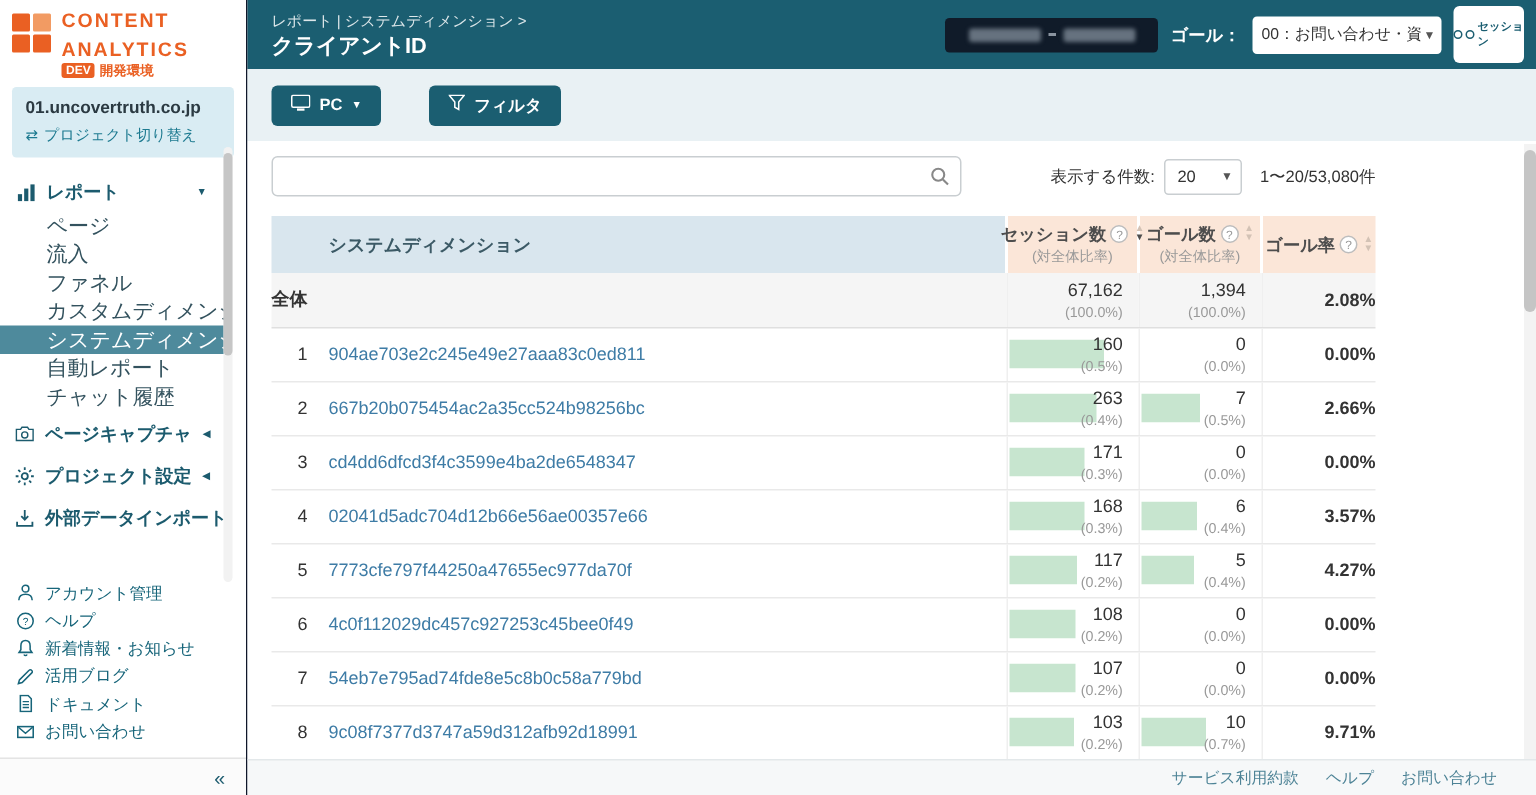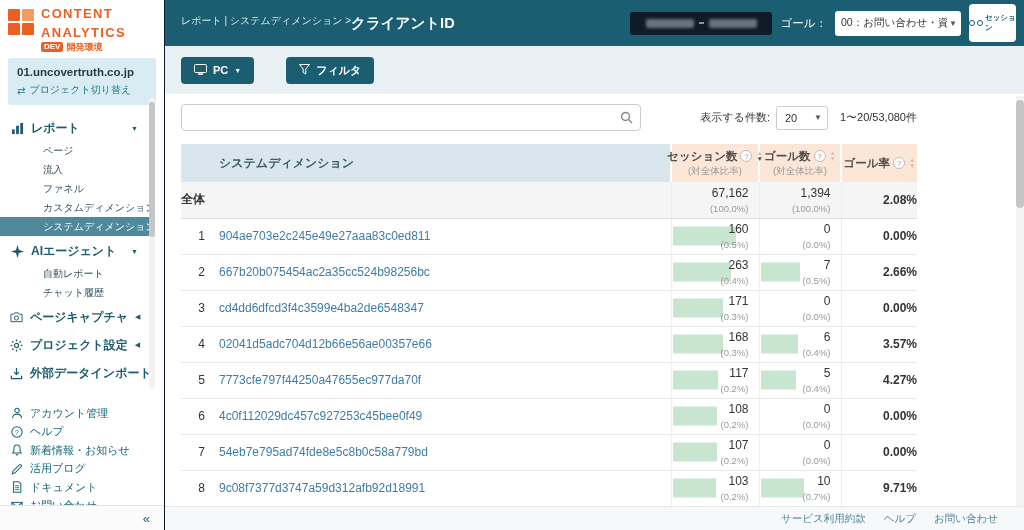--- a/index.html
+++ b/index.html
@@ -19,39 +19,39 @@
 .env-badge{background:#ea6023;color:#fff;font-size:8px;font-weight:bold;padding:1px 3px;border-radius:2px}
 .env-label{color:#ea6023;font-size:9px;font-weight:bold}
 .project-box{margin:4px 8px 10px;background:#d9ecf3;border-radius:3px;padding:8px 9px}
 .project-domain{font-size:11.5px;color:#2b3a42;font-weight:600}
 .project-switch{margin-top:5px;font-size:10px;color:#1d7a90;display:flex;align-items:center;gap:4px;cursor:pointer}
 .swap-ic{font-size:10px}
 .menu-section{display:flex;align-items:center;gap:7px;height:26px;padding:0 12px 0 10px;font-weight:bold;color:#1c5b6e;font-size:12px;cursor:pointer;margin-top:2px;width:150px}
 .mi-icon{display:inline-flex;width:14px;justify-content:center;align-items:center;color:#1c5b6e}
 .mi-label{white-space:nowrap}
 .mi-caret{margin-left:auto;font-size:7px;color:#1c5b6e}
-.menu-sub{height:19px;line-height:19px;padding-left:43px;font-size:10px;color:#33525e;cursor:pointer;width:150px;white-space:nowrap;overflow:hidden}
+.menu-sub{height:19px;line-height:19px;padding-left:31px;font-size:14px;color:#33525e;cursor:pointer;width:150px;white-space:nowrap;overflow:hidden}
 .menu-sub.selected{background:#4e8a9c;color:#fff}
-.util{margin-top:18px}
+.util{margin-top:28px}
 .util-item{display:flex;align-items:center;gap:7px;height:18.5px;padding:0 10px;font-size:11px;color:#17657a;cursor:pointer;white-space:nowrap}
 .util-item .mi-icon{color:#17657a;width:13px}
 .sidebar-scroll{position:absolute;top:98px;right:9px;width:6px;height:290px;background:#f2f2f2;border-radius:3px}
 .sidebar-scroll .thumb{width:6px;height:135px;background:#c6c6c6;border-radius:3px;margin-top:4px}
 .sidebar-bottom{position:absolute;bottom:0;left:0;right:0;height:25px;border-top:1px solid #e4e4e4;display:flex;align-items:center;justify-content:flex-end;padding-right:14px;color:#1c5b6e;font-size:13px;cursor:pointer;background:#fbfbfb}
 
 .main{flex:1;display:flex;flex-direction:column;min-width:0;position:relative}
 .topbar{height:46px;background:#1b5e71;display:flex;align-items:center;padding:0 8px 0 16px;color:#fff;flex:0 0 46px}
-.tb-left{display:flex;flex-direction:row;gap:0}
+.tb-left{display:flex;flex-direction:column;gap:0}
 .breadcrumb{font-size:10px;color:rgba(255,255,255,.85);cursor:pointer}
 .page-title{font-size:14.5px;font-weight:bold}
 .tb-right{margin-left:auto;display:flex;align-items:center;gap:8px}
 .date-redacted{width:142px;height:23px;background:#101b29;border-radius:3px;display:flex;align-items:center;justify-content:center;gap:5px;cursor:pointer}
 .date-redacted .blur{width:48px;height:9px;background:#66727f;border-radius:2px;filter:blur(1.5px)}
 .date-redacted .dash{width:5px;height:2px;background:#8a94a0}
-.goal-label{font-size:11.5px;font-weight:normal}
+.goal-label{font-size:11.5px;font-weight:bold}
 .goal-select{width:126px;height:25px;background:#fff;border-radius:3px;color:#333;font-size:10.5px;display:flex;align-items:center;padding:0 4px 0 6px;cursor:pointer}
 .gs-text{flex:1;white-space:nowrap;overflow:hidden}
 .gs-caret{font-size:8px;color:#555;margin-left:2px}
 .session-btn{width:47px;height:38px;background:#fff;border-radius:4px;display:flex;flex-direction:row;align-items:center;justify-content:center;gap:2px;cursor:pointer}
 .sess-ic{display:flex;gap:2px}
 .sess-ic i{width:6px;height:6px;border:1.5px solid #1b5e71;border-radius:50%;display:inline-block}
 .sess-label{font-size:7.5px;color:#1b5e71;font-weight:bold}
 .toolbar{height:48px;background:#e9f1f4;display:flex;align-items:center;padding:0 16px;gap:32px;flex:0 0 48px}
 .tb-btn{background:#1b5e71;color:#fff;border:none;border-radius:4px;height:27px;padding:0 13px;font-size:11px;font-weight:bold;display:inline-flex;align-items:center;gap:6px;font-family:inherit;cursor:pointer}
 .tb-btn .caret{font-size:7px}
@@ -134,29 +134,20 @@
             </svg>
           </span>
           <span class="mi-label">レポート</span>
           <span class="mi-caret">▼</span>
         </div>
         <div class="menu-sub">ページ</div>
         <div class="menu-sub">流入</div>
         <div class="menu-sub">ファネル</div>
         <div class="menu-sub">カスタムディメンション</div>
         <div class="menu-sub selected">システムディメンション</div>
-        <div class="menu-section">
-          <span class="mi-icon">
-            <svg viewBox="0 0 14 14" width="13" height="13">
-              <path d="M7 0 L8.6 5.4 L14 7 L8.6 8.6 L7 14 L5.4 8.6 L0 7 L5.4 5.4 Z" fill="currentColor"></path>
-            </svg>
-          </span>
-          <span class="mi-label">AIエージェント</span>
-          <span class="mi-caret">▼</span>
-        </div>
         <div class="menu-sub">自動レポート</div>
         <div class="menu-sub">チャット履歴</div>
         <div class="menu-section">
           <span class="mi-icon">
             <svg viewBox="0 0 14 14" width="13" height="13">
               <path d="M1 3.5 h3 l1-1.5 h4 l1 1.5 h3 v8 H1 Z" fill="none" stroke="currentColor"></path>
               <circle cx="7" cy="7.5" r="2.2" fill="none" stroke="currentColor"></circle>
             </svg>
           </span>
           <span class="mi-label">ページキャプチャ</span>

